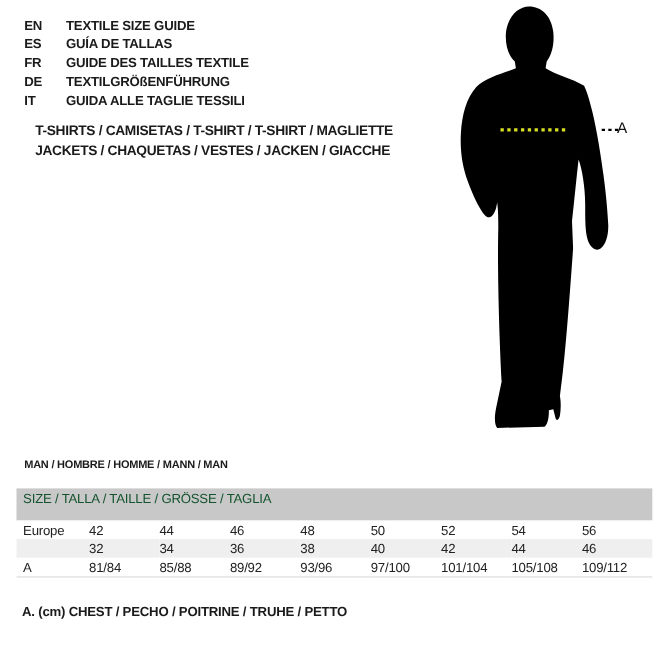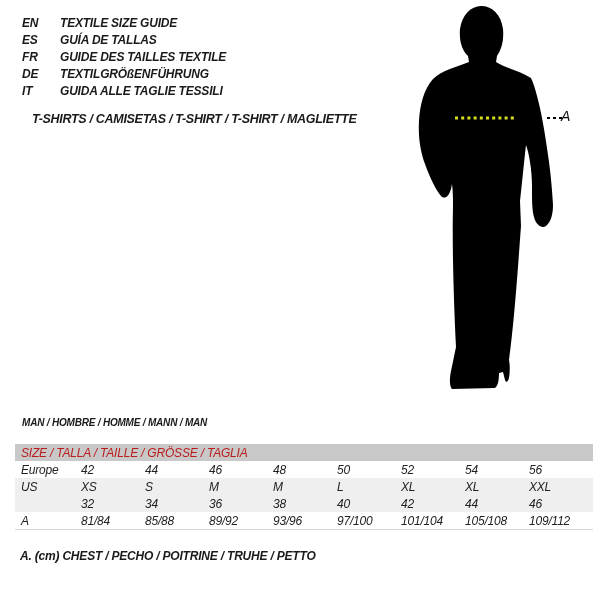--- a/index.html
+++ b/index.html
@@ -1,18 +1,18 @@
 <!DOCTYPE html>
 <html><head>
 <meta charset="utf-8">
 <style>
   html,body { margin:0; padding:0; background:#fff; }
   .page {
     position:relative; width:600px; height:600px; background:#ffffff;
-    font-family:"Liberation Sans", sans-serif; color:#1a1a1a; overflow:hidden;font-style:italic;
+    font-family:"Liberation Sans", sans-serif; color:#1a1a1a; overflow:hidden;
   }
 
   
   .lang-list { position:absolute; left:22px; top:14px; }
   .lang-row { display:flex; height:17px; align-items:center; }
   .lang-code { width:38px; font-size:12px; font-weight:bold; letter-spacing:-0.2px; }
   .lang-label { font-size:12px; font-weight:bold; letter-spacing:-0.2px; white-space:nowrap; }
 
   
   .categories { position:absolute; left:32px; top:110px; }
@@ -25,22 +25,22 @@
   
   .section-title { position:absolute; left:22px; top:417px; font-size:10px; font-weight:bold; letter-spacing:-0.2px; }
 
   
   .size-table {
     position:absolute; left:15px; top:444px; width:578px;
     border-collapse:collapse; table-layout:fixed; font-size:12px; color:#222;
     border-bottom:1px solid #d9d9d9;
   }
   .size-table th {
-    background:#c8c8c8; font-weight:normal; text-align:left; padding:0 0 0 6px;
-    height:17px; font-size:12px; letter-spacing:-0.2px; color:#b91c1c;
+    background:#c8c8c8; font-weight:normal; text-align:left; padding:0 0 12px 6px;
+    height:17px; font-size:12px; letter-spacing:-0.2px; color:#14532d;
   }
   .size-table td { height:17px; text-align:left; padding:0; letter-spacing:-0.2px; }
   .size-table td.rl { text-align:left; padding-left:6px; }
   .size-table col.c-label { width:66px; }
   .size-table col.c-val { width:64px; }
   .size-table tr.shaded { background:#efefef; }
 
   
   .footnote { position:absolute; left:20px; top:549px; font-size:12px; font-weight:bold; letter-spacing:-0.2px; }
 </style>
@@ -67,20 +67,21 @@
       <span class="lang-label">TEXTILGRÖßENFÜHRUNG</span>
     </div>
     <div class="lang-row">
       <span class="lang-code">IT</span>
       <span class="lang-label">GUIDA ALLE TAGLIE TESSILI</span>
     </div>
   </div>
 
   <div class="categories">
     <div class="category-line">T-SHIRTS / CAMISETAS / T-SHIRT / T-SHIRT / MAGLIETTE</div>
+    <div class="category-line">JACKETS / CHAQUETAS / VESTES / JACKEN / GIACCHE</div>
   </div>
 
   <svg class="figure-svg" viewBox="0 0 195 400" xmlns="http://www.w3.org/2000/svg" aria-hidden="true">
     <path fill="#000000" d="
       M76,6
       C66,6 57,15 55,29
       C54,41 57,50 63,56
       L64,62
       C52,67 37,70 28,79
       C19,89 15,104 14,121
@@ -142,31 +143,20 @@
         <td>42</td>
         <td>44</td>
         <td>46</td>
         <td>48</td>
         <td>50</td>
         <td>52</td>
         <td>54</td>
         <td>56</td>
       </tr>
       <tr class="shaded">
-        <td class="rl">US</td>
-        <td>XS</td>
-        <td>S</td>
-        <td>M</td>
-        <td>M</td>
-        <td>L</td>
-        <td>XL</td>
-        <td>XL</td>
-        <td>XXL</td>
-      </tr>
-      <tr class="shaded">
         <td class="rl"></td>
         <td>32</td>
         <td>34</td>
         <td>36</td>
         <td>38</td>
         <td>40</td>
         <td>42</td>
         <td>44</td>
         <td>46</td>
       </tr>

